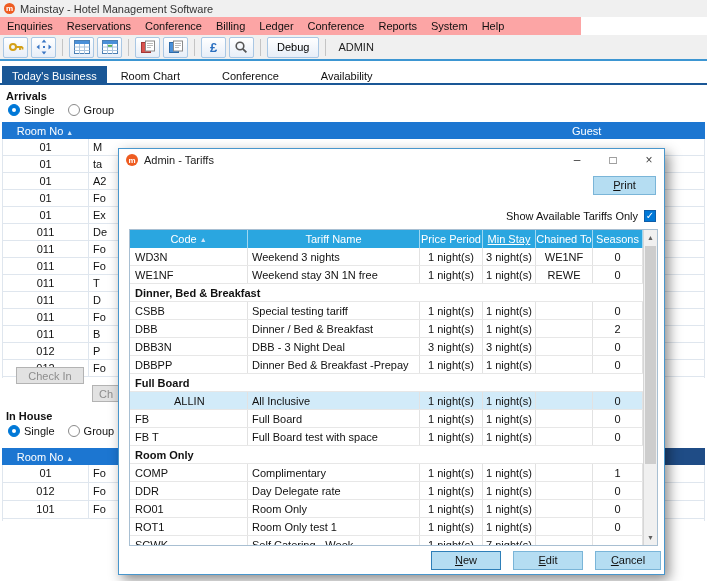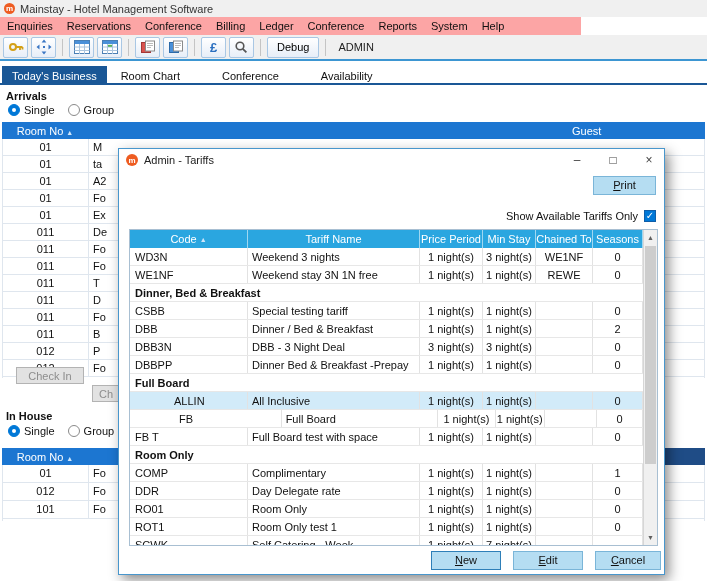--- a/index.html
+++ b/index.html
@@ -293,21 +293,21 @@
         <div class="dh-cell" style="width: 118px;">
           <span>Code</span>
           <span class="sort-arrow">▲</span>
         </div>
         <div class="dh-cell" style="width: 172px;">
           <span>Tariff Name</span>
         </div>
         <div class="dh-cell" style="width: 63px;">
           <span>Price Period</span>
         </div>
-        <div class="dh-cell" style="width: 53px;">
+        <div class="dh-cell" style="width: 53px; text-decoration: underline;">
           <span>Min Stay</span>
         </div>
         <div class="dh-cell" style="width: 57px;">
           <span>Chained To</span>
         </div>
         <div class="dh-cell" style="width: 50px;">
           <span>Seasons</span>
         </div>
       </div>
     <div class="tt-body">
@@ -363,21 +363,21 @@
         <div class="drow group">Full Board</div>
         <div class="drow selected">
           <div class="d-cell c0" style="width: 118px; padding-left: 44px;">ALLIN</div>
           <div class="d-cell c1" style="width: 172px;">All Inclusive</div>
           <div class="d-cell c2" style="width: 63px;">1 night(s)</div>
           <div class="d-cell c3" style="width: 53px;">1 night(s)</div>
           <div class="d-cell c4" style="width: 57px;"></div>
           <div class="d-cell c5" style="width: 50px;">0</div>
         </div>
         <div class="drow">
-          <div class="d-cell c0" style="width: 118px; margin-left: 44px;">FB</div>
+          <div class="d-cell c0" style="width: 118px;">FB</div>
           <div class="d-cell c1" style="width: 172px;">Full Board</div>
           <div class="d-cell c2" style="width: 63px;">1 night(s)</div>
           <div class="d-cell c3" style="width: 53px;">1 night(s)</div>
           <div class="d-cell c4" style="width: 57px;"></div>
           <div class="d-cell c5" style="width: 50px;">0</div>
         </div>
         <div class="drow">
           <div class="d-cell c0" style="width: 118px;">FB T</div>
           <div class="d-cell c1" style="width: 172px;">Full Board test with space</div>
           <div class="d-cell c2" style="width: 63px;">1 night(s)</div>

